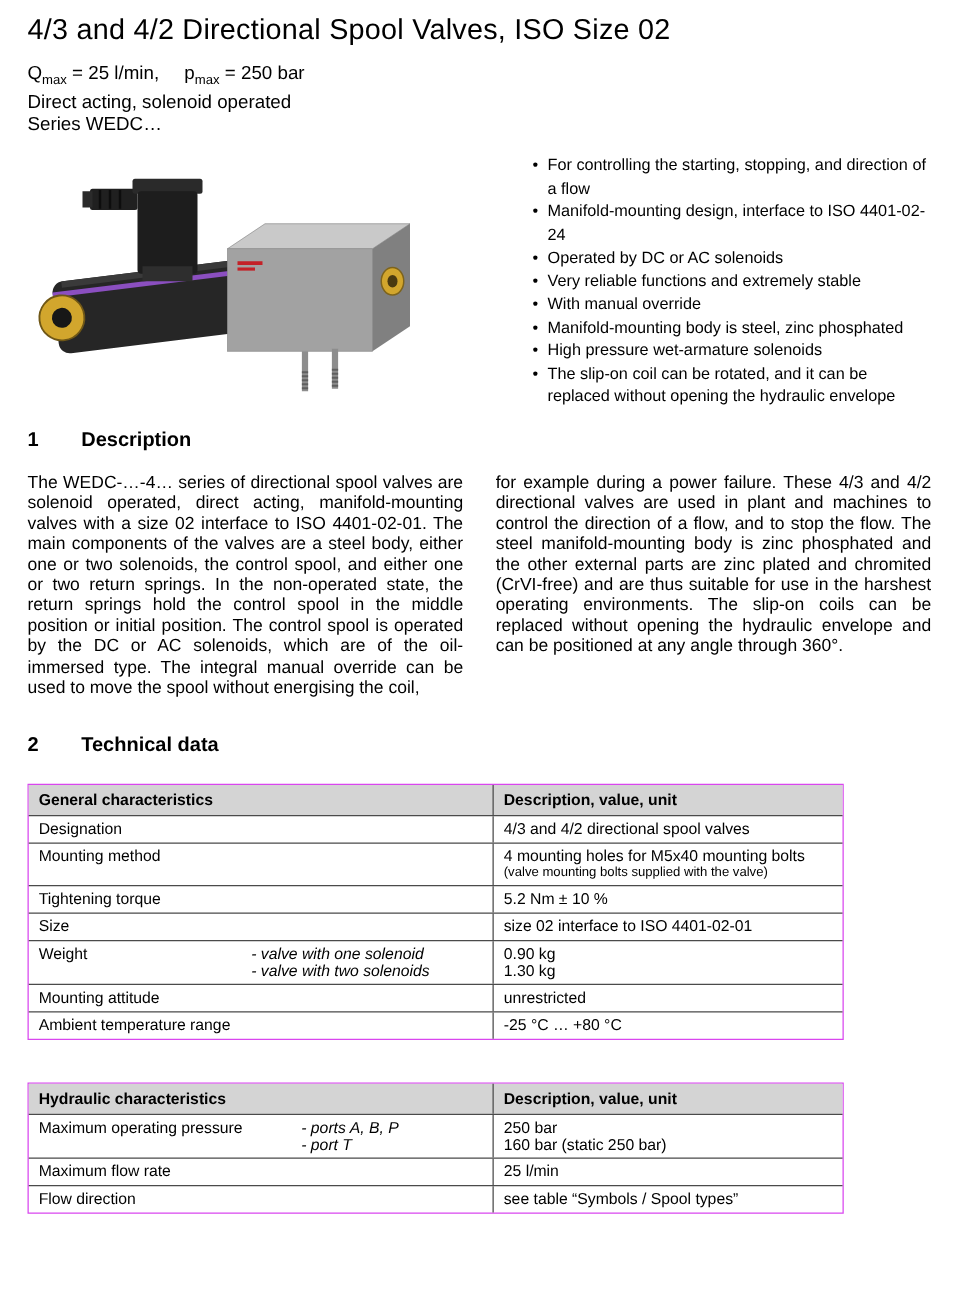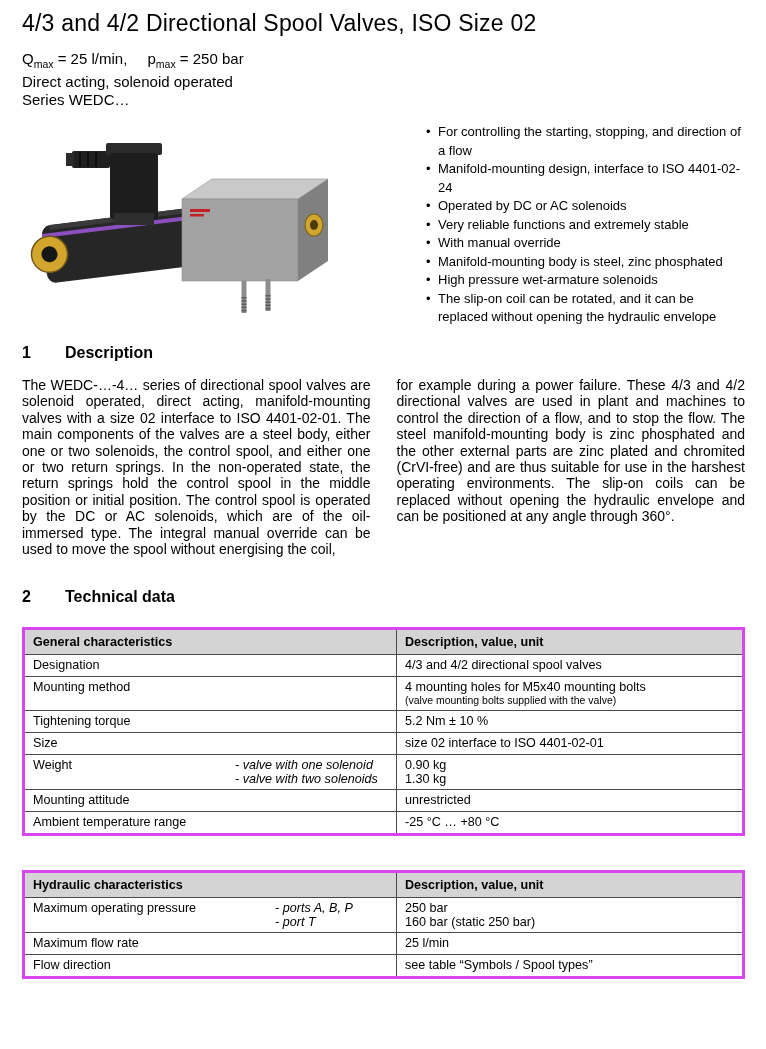--- a/index.html
+++ b/index.html
@@ -26,29 +26,29 @@
   .features .ftext { flex:1; }
 
   .sec-head { margin-top:16px; font-size:16px; font-weight:700; line-height:20px; }
   .sec-num { display:inline-block; width:43px; }
 
   .cols { display:flex; gap:26px; margin-top:14px; }
   .col { width:352px; margin:0; font-size:14px; line-height:16.4px; text-align:justify; }
 
   .sec2 { margin-top:30px; }
 
-  .tech-table { width:723px; margin-top:20px; border:3px solid #d946ef; font-size:12.6px; }
+  .tech-table { width:653px; margin-top:20px; border:1px solid #d946ef; font-size:12.6px; }
   .t-row { display:flex; border-top:1px solid #4a4a4a; min-height:22px; }
   .t-row.t-head { border-top:none; background:#d4d4d4; font-weight:700; }
   .t-cell { padding:3px 8px; }
   .t-head .t-cell { padding:5px 8px; }
   .t-left { width:372px; flex:none; border-right:1px solid #4a4a4a; }
   .t-right { flex:1; }
   .t-note { font-size:10.5px; line-height:13px; }
-  .t-split { display:flex;gap:32px; }
+  .t-split { display:flex; }
   .lbl-170 { width:170px; flex:none; }
   .lbl-210 { width:210px; flex:none; }
   .t-sub { display:flex; flex-direction:column;font-style:italic; }
   .t2 { margin-top:34px; }
 </style>
 </head>
 <body>
 
 <div class="page">
 

